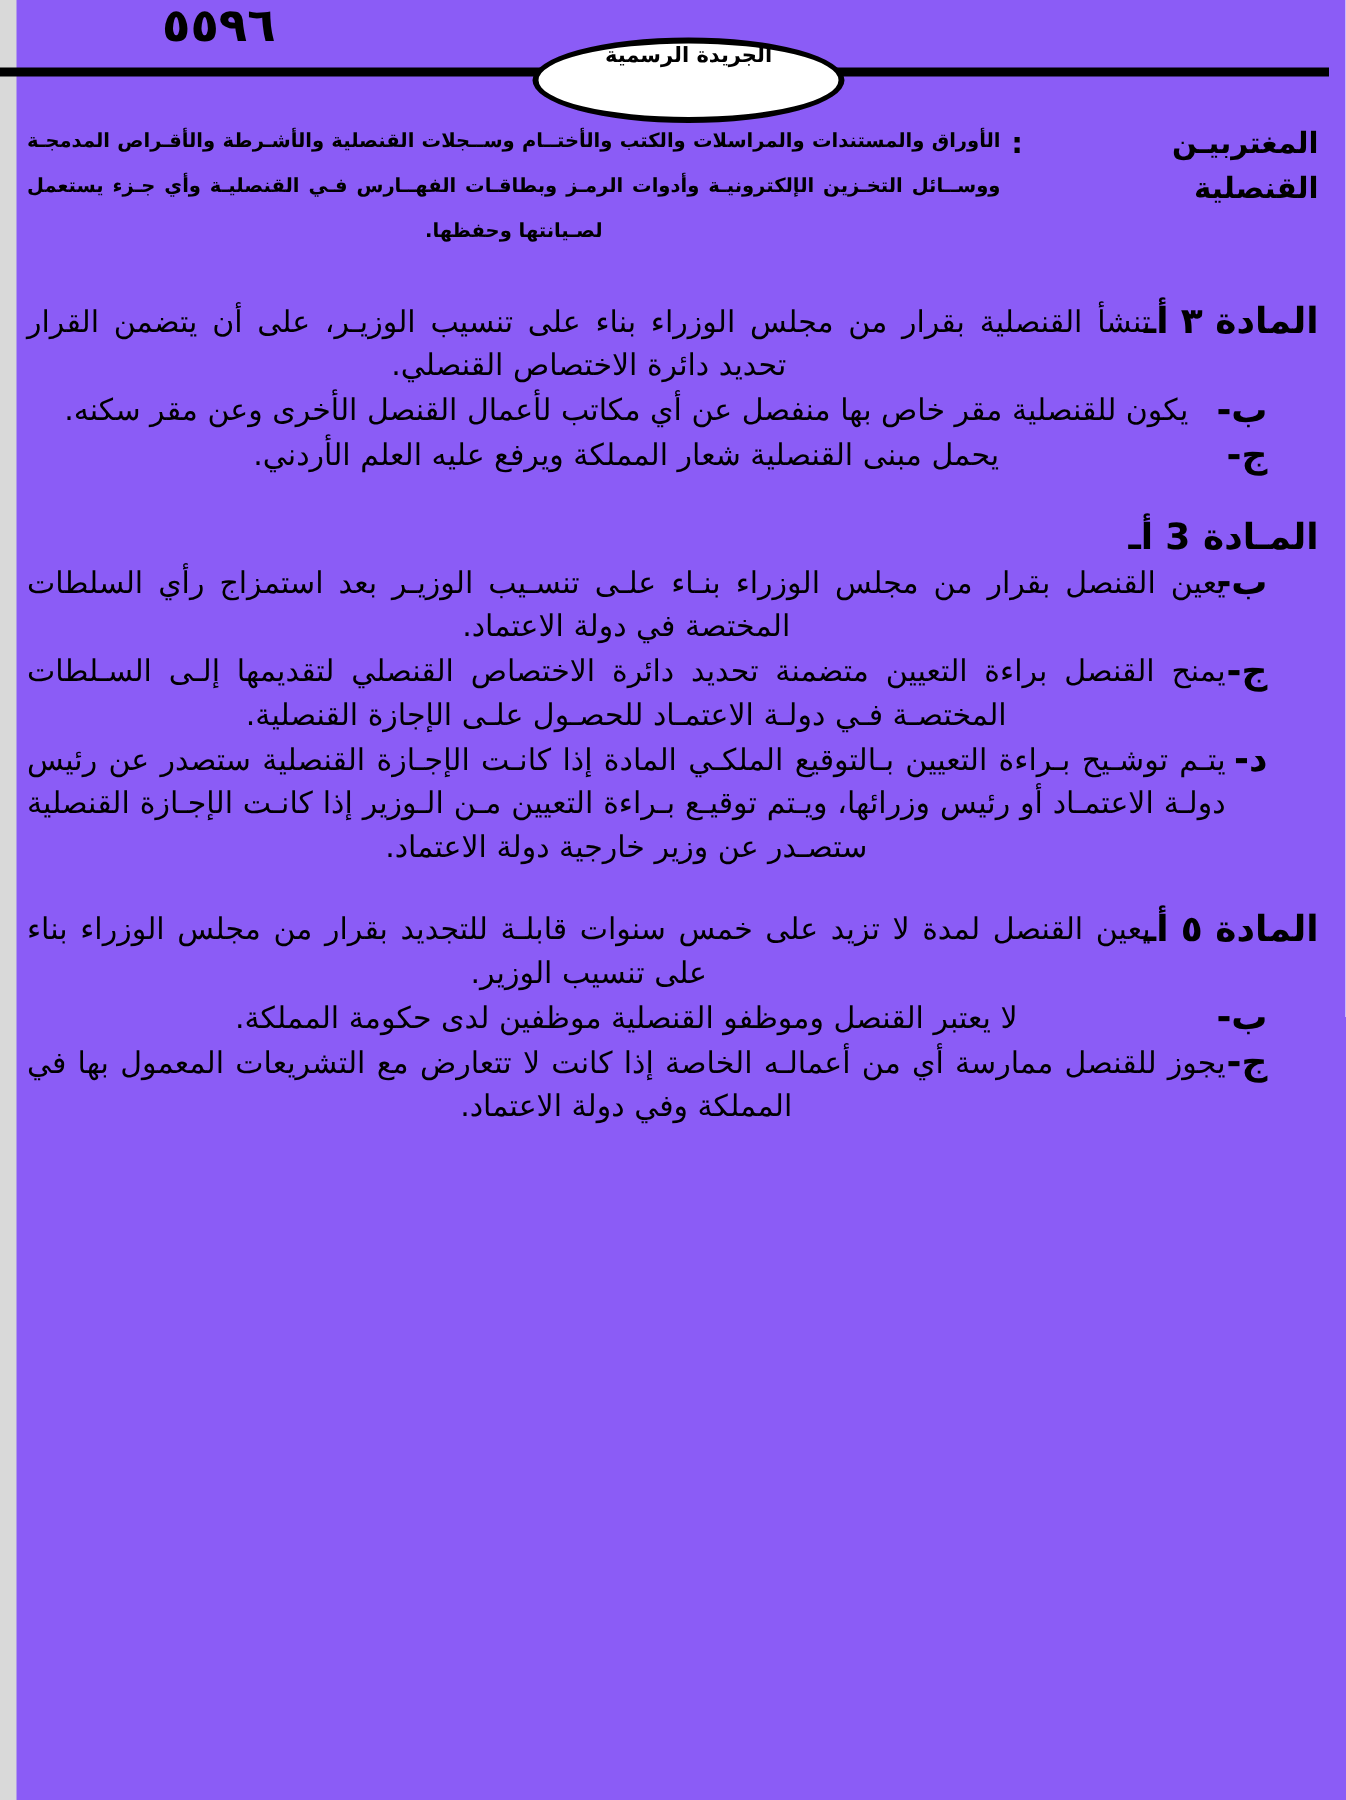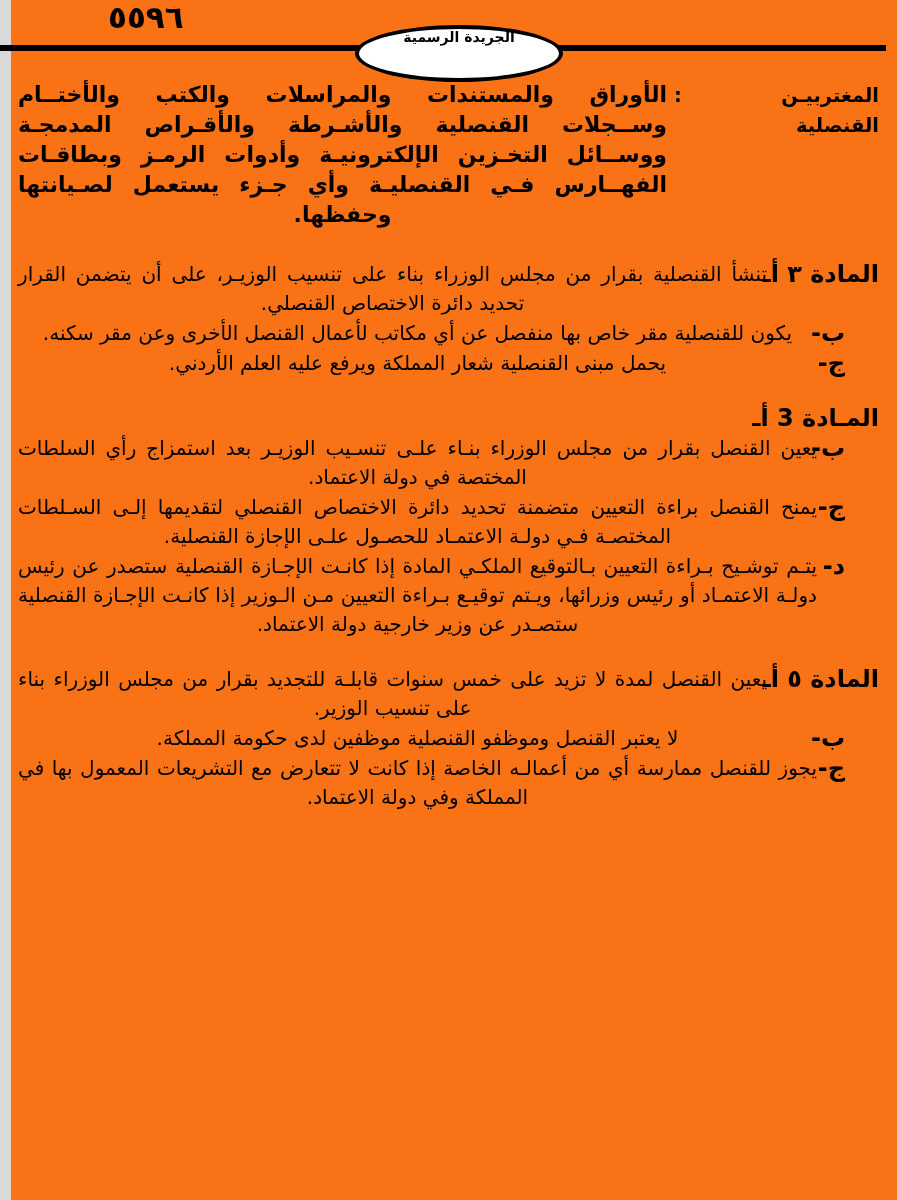--- a/index.html
+++ b/index.html
@@ -7,21 +7,21 @@
     margin: 0;
     padding: 0;
     background: #ffffff;
   }
 
   .page {
     position: relative;
     width: 897px;
     height: 1200px;
     margin: 0 auto;
-    background: #f97316;
+    background: #8b5cf6;
     overflow: hidden;
     font-family: "DejaVu Sans", "Liberation Sans", sans-serif;
     color: #000000;
     direction: rtl;
   }
 
   
   .scan-edge {
     position: absolute;
     top: 0;
@@ -116,21 +116,21 @@
     flex: 0 0 22px;
     font-size: 19.5px;
     font-weight: 700;
     line-height: 30px;
     padding-top: 1px;
     text-align: center;
   }
 
   .definition-text {
     flex: 1 1 auto;
-    font-size: 22px;
+    font-size: 13px;
     font-weight: 700;
     line-height: 30px;
     text-align: justify;
     text-align-last: center;
     letter-spacing: -0.1px;
   }
 
   
   .article {
     margin-bottom: 26px;

